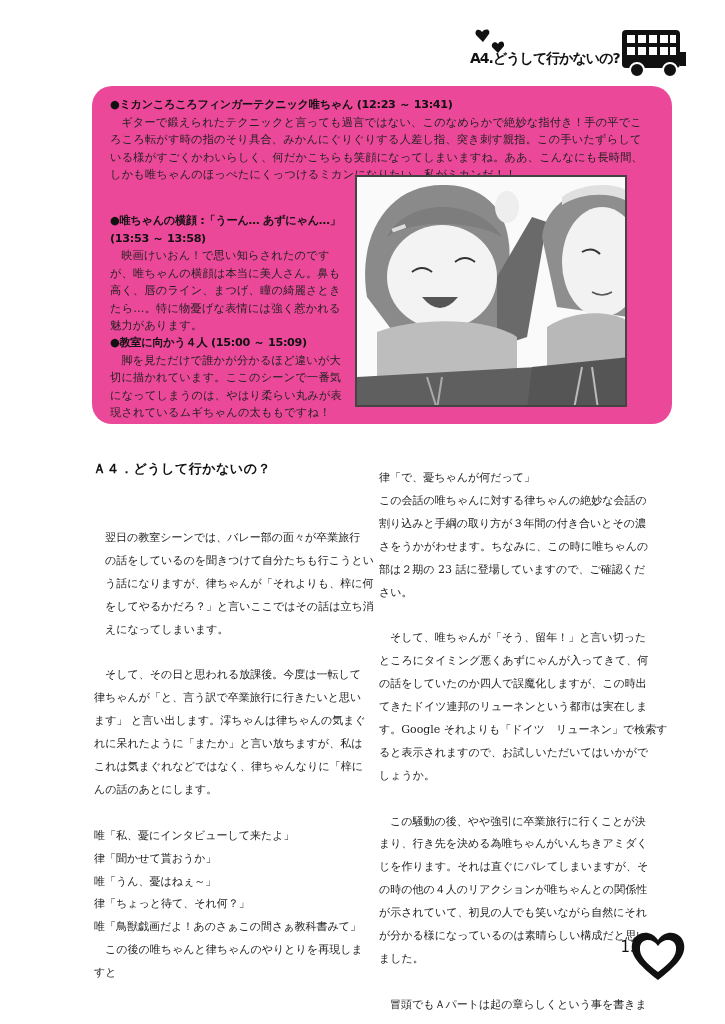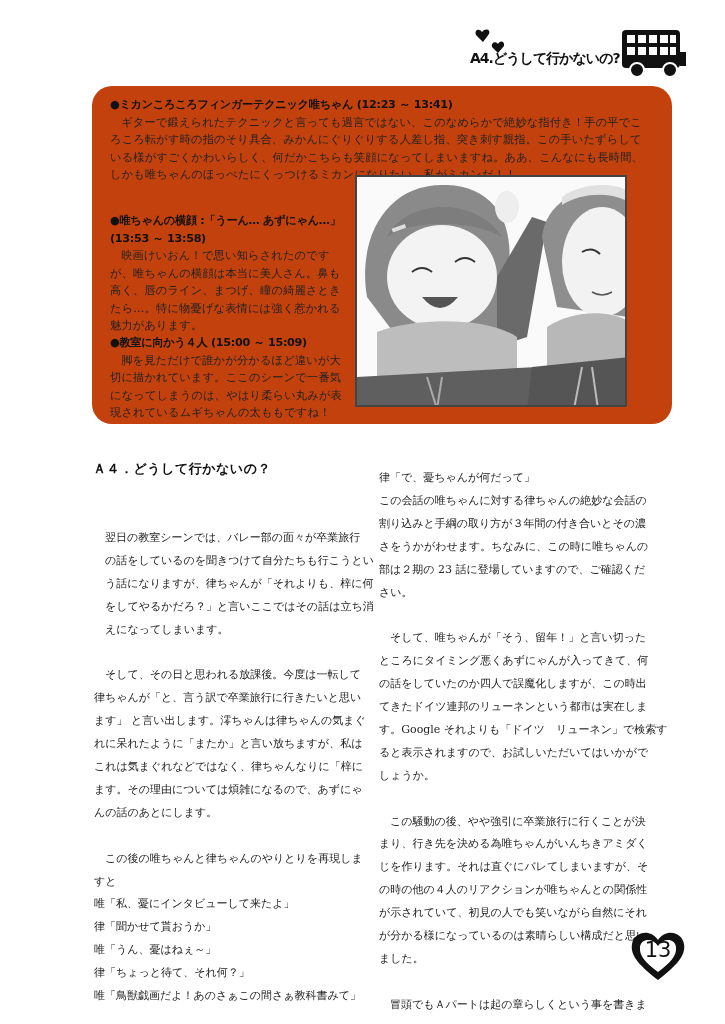--- a/index.html
+++ b/index.html
@@ -5,38 +5,38 @@
   * { box-sizing: border-box; margin: 0; padding: 0; }
   html, body { width: 725px; height: 1024px; background: #ffffff; overflow: hidden; }
   body { position: relative; font-family: "DejaVu Serif", serif; color: #222; }
 
   
   .hdr-hearts { position: absolute; left: 474px; top: 28px; width: 40px; height: 30px; }
   .hdr-title { position: absolute; left: 470px; top: 50px; font-family: "DejaVu Sans", sans-serif; font-weight: bold; font-size: 14px; letter-spacing: -1px; color: #111; white-space: nowrap; }
   .hdr-bus { position: absolute; left: 618px; top: 28px; width: 70px; height: 52px; }
 
   
-  .infobox { position: absolute; left: 92px; top: 86px; width: 580px; height: 338px; background: #c2410c; border-radius: 20px; }
+  .infobox { position: absolute; left: 92px; top: 86px; width: 580px; height: 338px; background: #ec4899; border-radius: 20px; }
   .ib-sec { position: absolute; left: 18px; font-size: 11.2px; line-height: 17.5px; color: #222; }
   .ib-head { font-family: "DejaVu Sans", sans-serif; font-weight: bold; font-size: 11.2px; color: #111; white-space: nowrap; letter-spacing: -0.3px; }
   .ib-body { text-indent: 1em; letter-spacing: 0.2px; }
 
   .illus { position: absolute; left: 263px; top: 89px; width: 272px; height: 232px; background: #f5f5f5; border: 2px solid #444; overflow: hidden; }
 
   
   .a-title { position: absolute; left: 93px; top: 460px; font-family: "DejaVu Sans", sans-serif; font-weight: bold; font-size: 13px; color: #111; letter-spacing: 0.5px; white-space: nowrap; }
   .col { position: absolute; font-size: 11px; line-height: 22.9px; color: #222; margin-top: 25px; }
   .col-left { left: 94px; top: 502px; width: 272px; }
   .col-right { left: 379px; top: 442px; width: 278px; }
   .p { text-indent: 1em; }
   .gap { height: 22.9px; }
   .line { white-space: nowrap; }
 
   .pagenum { position: absolute; left: 630px; top: 928px; width: 56px; height: 56px; }
-  .pagenum-text { position: absolute; left: 643px; top: 938px; width: 30px; text-align: center; font-family: "DejaVu Sans", sans-serif; font-size: 21px; color: #111; }
+  .pagenum-text { position: absolute; left: 615px; top: 938px; width: 30px; text-align: center; font-family: "DejaVu Sans", sans-serif; font-size: 15px; color: #111; }
 </style>
 </head>
 <body>
 
 <svg class="hdr-hearts" viewBox="0 0 40 30">
   <path d="M8 4 C5 0,0 2,2 7 L9 14 L15 6 C17 1,11 0,8 4Z" fill="#111"></path>
   <path d="M24 16 C22 13,17 14,18 19 L24 25 L30 18 C31 13,26 12,24 16Z" fill="#111"></path>
 </svg>
 <div class="hdr-title">A4.どうして行かないの?</div>
 <svg class="hdr-bus" viewBox="0 0 70 52">
@@ -119,34 +119,33 @@
     <div class="line">をしてやるかだろ？」と言いここではその話は立ち消</div>
     <div class="line">えになってしまいます。</div>
   </div>
   <div class="gap"></div>
   <div>
     <div class="line" style="padding-left:1em">そして、その日と思われる放課後。今度は一転して</div>
     <div class="line">律ちゃんが「と、言う訳で卒業旅行に行きたいと思い</div>
     <div class="line">ます」 と言い出します。澪ちゃんは律ちゃんの気まぐ</div>
     <div class="line">れに呆れたように「またか」と言い放ちますが、私は</div>
     <div class="line">これは気まぐれなどではなく、律ちゃんなりに「梓に</div>
-    <div class="line">ます。その理由については煩雑になるので、あずにゃ</div>
     <div class="line">んの話のあとにします。</div>
   </div>
   <div class="gap"></div>
-  <div>
-    <div class="line" style="padding-left:1em">この後の唯ちゃんと律ちゃんのやりとりを再現しま</div>
-    <div class="line">すと</div>
-  </div>
   <div>
     <div class="line">唯「私、憂にインタビューして来たよ」</div>
     <div class="line">律「聞かせて貰おうか」</div>
     <div class="line">唯「うん、憂はねぇ～」</div>
     <div class="line">律「ちょっと待て、それ何？」</div>
     <div class="line">唯「鳥獣戯画だよ！あのさぁこの間さぁ教科書みて」</div>
+  </div>
+  <div>
+    <div class="line" style="padding-left:1em">この後の唯ちゃんと律ちゃんのやりとりを再現しま</div>
+    <div class="line">すと</div>
   </div>
 </div>
 
 <div class="col col-right">
   <div class="line">律「で、憂ちゃんが何だって」</div>
   <div>
     <div class="line">この会話の唯ちゃんに対する律ちゃんの絶妙な会話の</div>
     <div class="line">割り込みと手綱の取り方が３年間の付き合いとその濃</div>
     <div class="line">さをうかがわせます。ちなみに、この時に唯ちゃんの</div>
     <div class="line">部は２期の 23 話に登場していますので、ご確認くだ</div>

